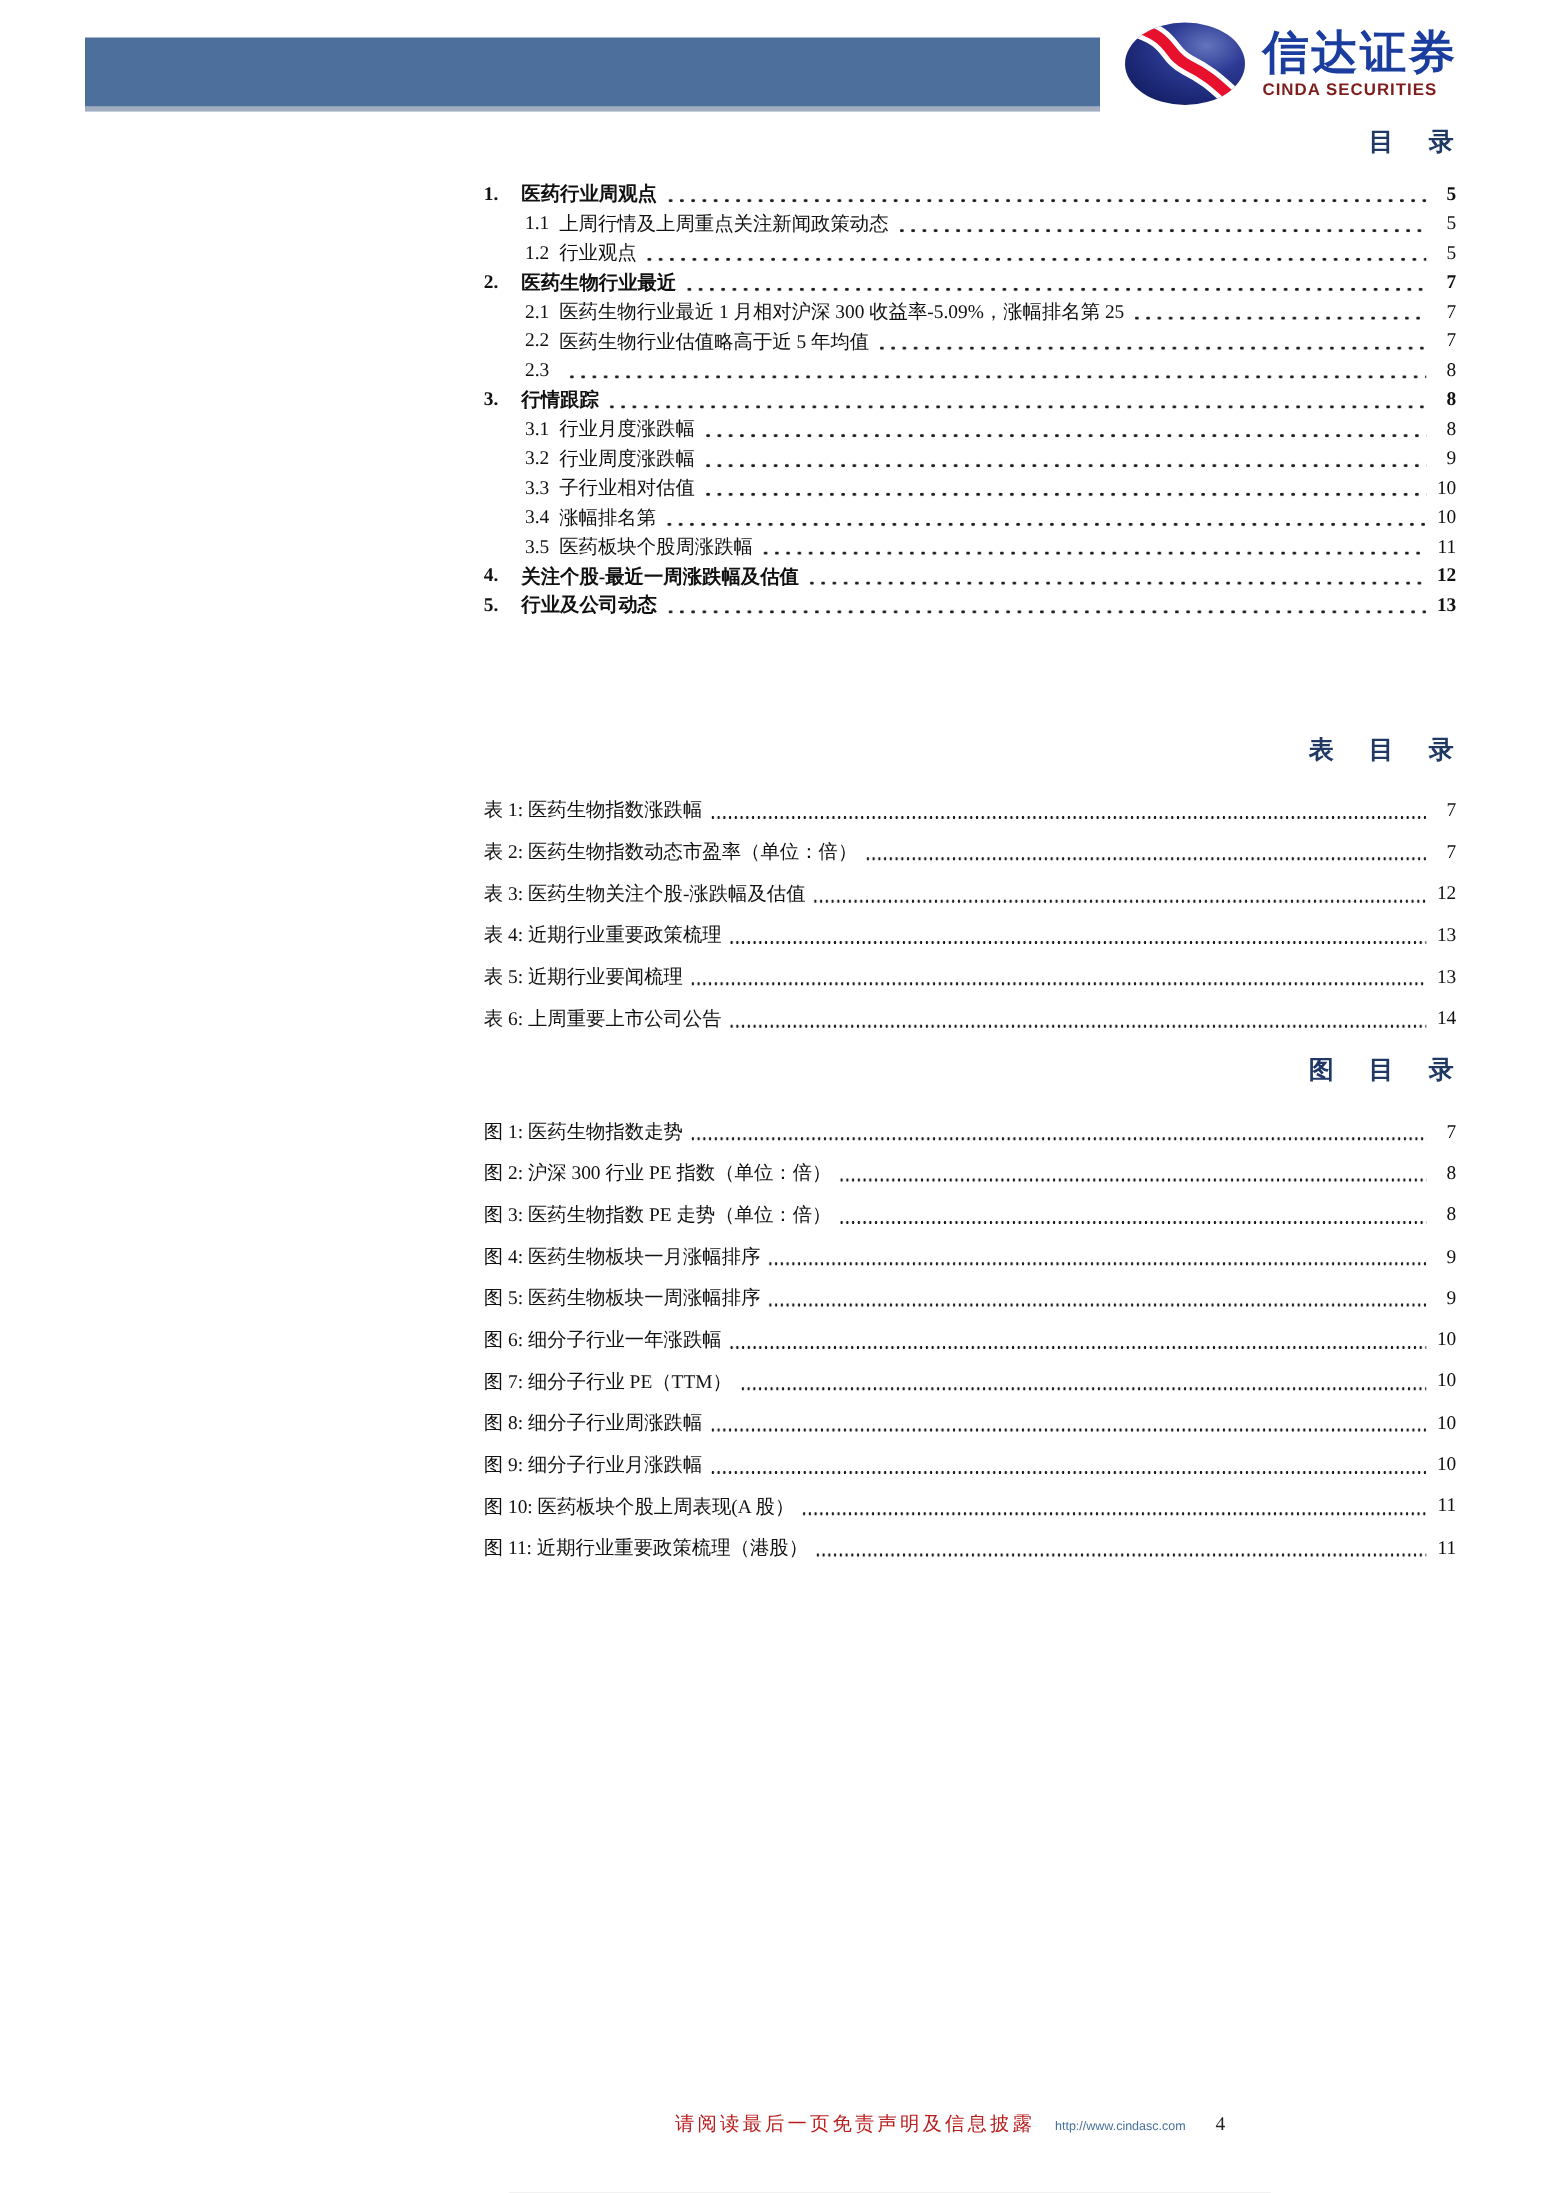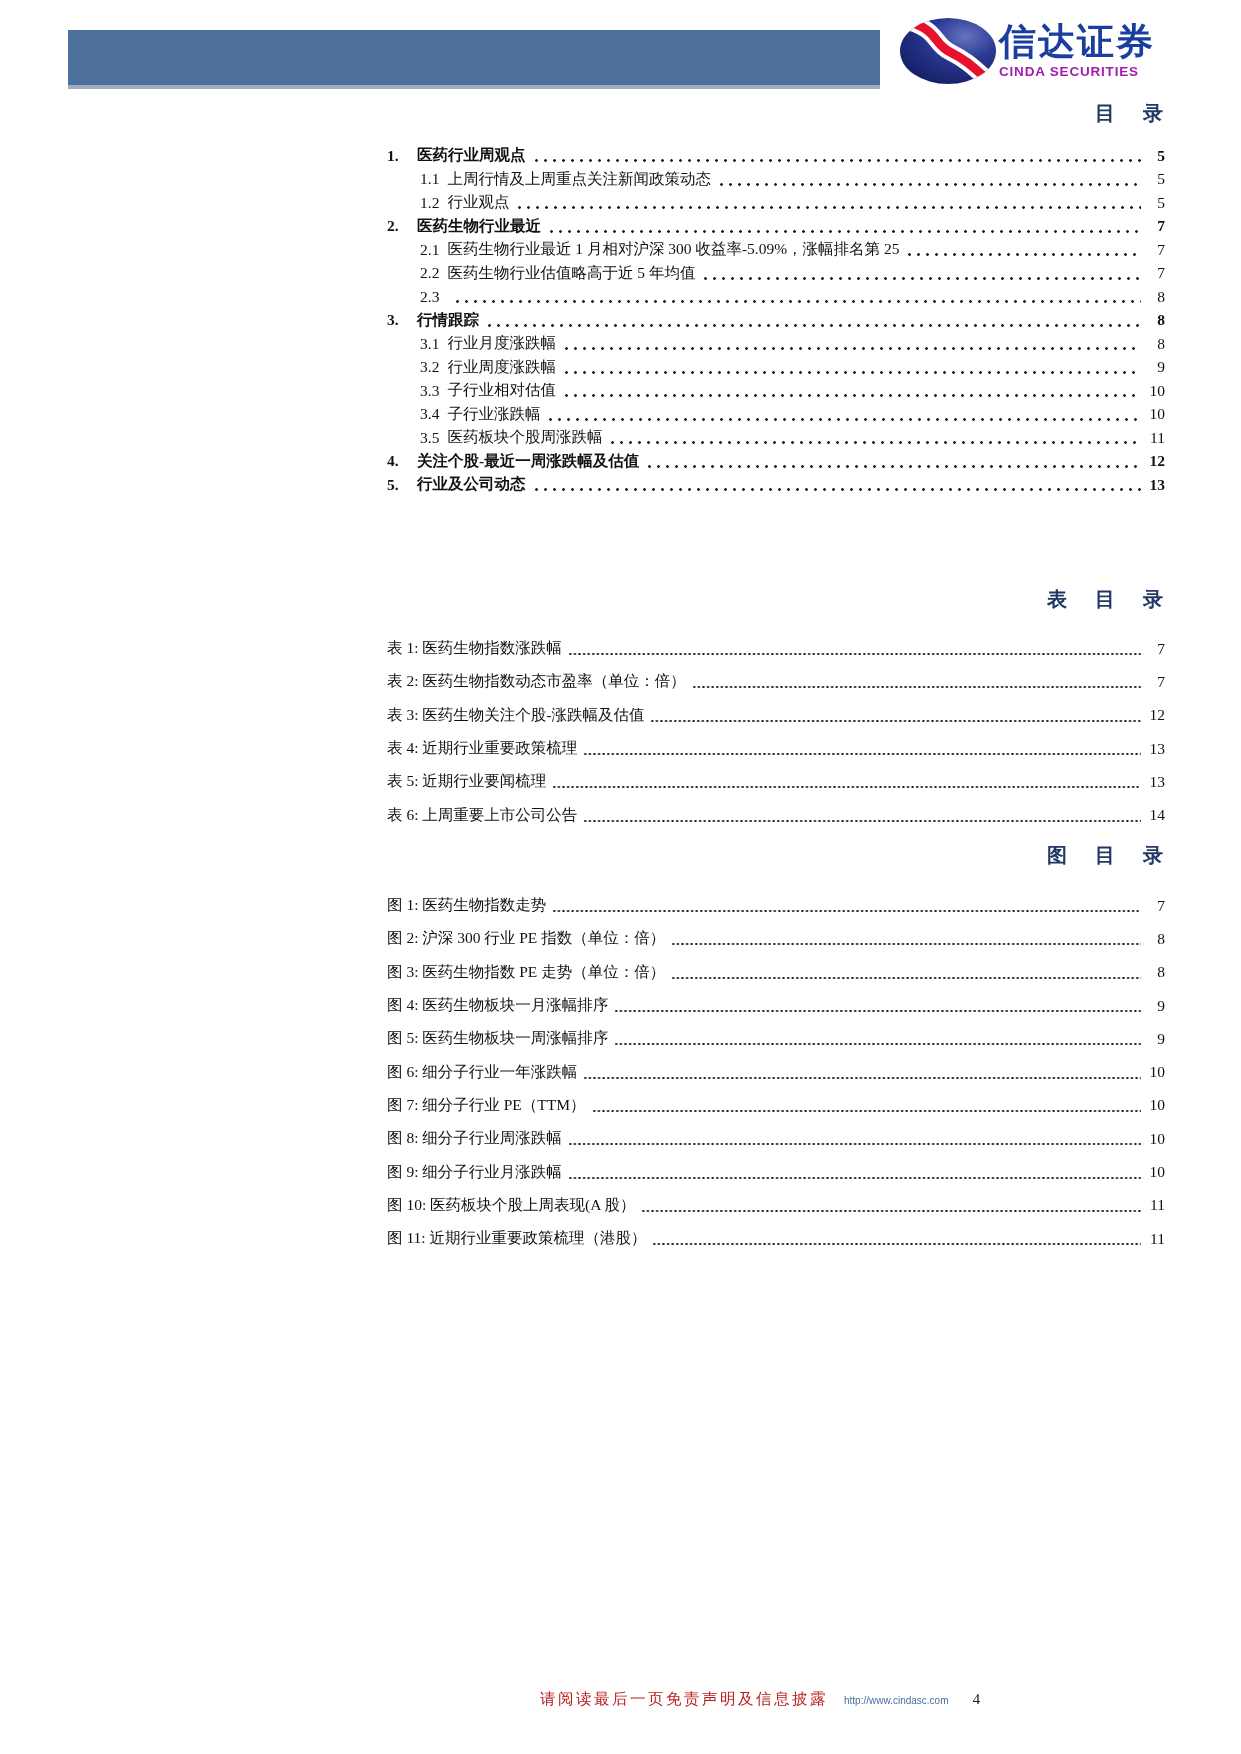--- a/index.html
+++ b/index.html
@@ -2,26 +2,26 @@
 <html><head>
 <meta charset="utf-8">
 <style>
   html,body{margin:0;padding:0;background:#e8e8e8;}
   .page{position:relative;width:1241px;height:1754px;background:#ffffff;margin:0 auto;
         font-family:"Liberation Serif","DejaVu Serif",serif;color:#111;overflow:hidden;}
 
   
   .header-bar{position:absolute;left:68px;top:30px;width:812px;height:55px;
               background:#4d6f9c;border-bottom:4px solid #a2aebf;}
-  .logo{position:absolute;left:898px;top:16px;display:flex;align-items:center;gap:1px;}
+  .logo{position:absolute;left:898px;top:16px;display:flex;align-items:center;gap:12px;}
   .logo-text{display:flex;flex-direction:column;justify-content:center;line-height:1;}
   .logo-cn{font-family:"Liberation Sans",sans-serif;font-size:37px;font-weight:bold;
            color:#1b3e9e;letter-spacing:2px;white-space:nowrap;}
   .logo-en{font-family:"Liberation Sans",sans-serif;font-size:13.5px;font-weight:bold;
-           color:#a21caf;letter-spacing:0.8px;margin-top:5px;white-space:nowrap;}
+           color:#7f1d1d;letter-spacing:0.8px;margin-top:5px;white-space:nowrap;}
 
   
   .sec-title{position:absolute;right:72px;font-size:20px;font-weight:bold;color:#1f3864;
              letter-spacing:6px;white-space:pre;}
   .t-toc{top:100px;}
   .t-tables{top:586px;}
   .t-figures{top:842px;}
 
   
   .list{position:absolute;left:387px;width:778px;}
@@ -148,21 +148,21 @@
         <span class="pg">9</span>
       </div>
       <div class="row toc-row lvl2">
         <span class="num">3.3</span>
         <span class="lbl">子行业相对估值</span>
         <span class="leader toc-leader"></span>
         <span class="pg">10</span>
       </div>
       <div class="row toc-row lvl2">
         <span class="num">3.4</span>
-        <span class="lbl">子行业涨跌幅</span>
+        <span class="lbl">涨幅排名第</span>
         <span class="leader toc-leader"></span>
         <span class="pg">10</span>
       </div>
       <div class="row toc-row lvl2">
         <span class="num">3.5</span>
         <span class="lbl">医药板块个股周涨跌幅</span>
         <span class="leader toc-leader"></span>
         <span class="pg">11</span>
       </div>
       <div class="row toc-row lvl1">

